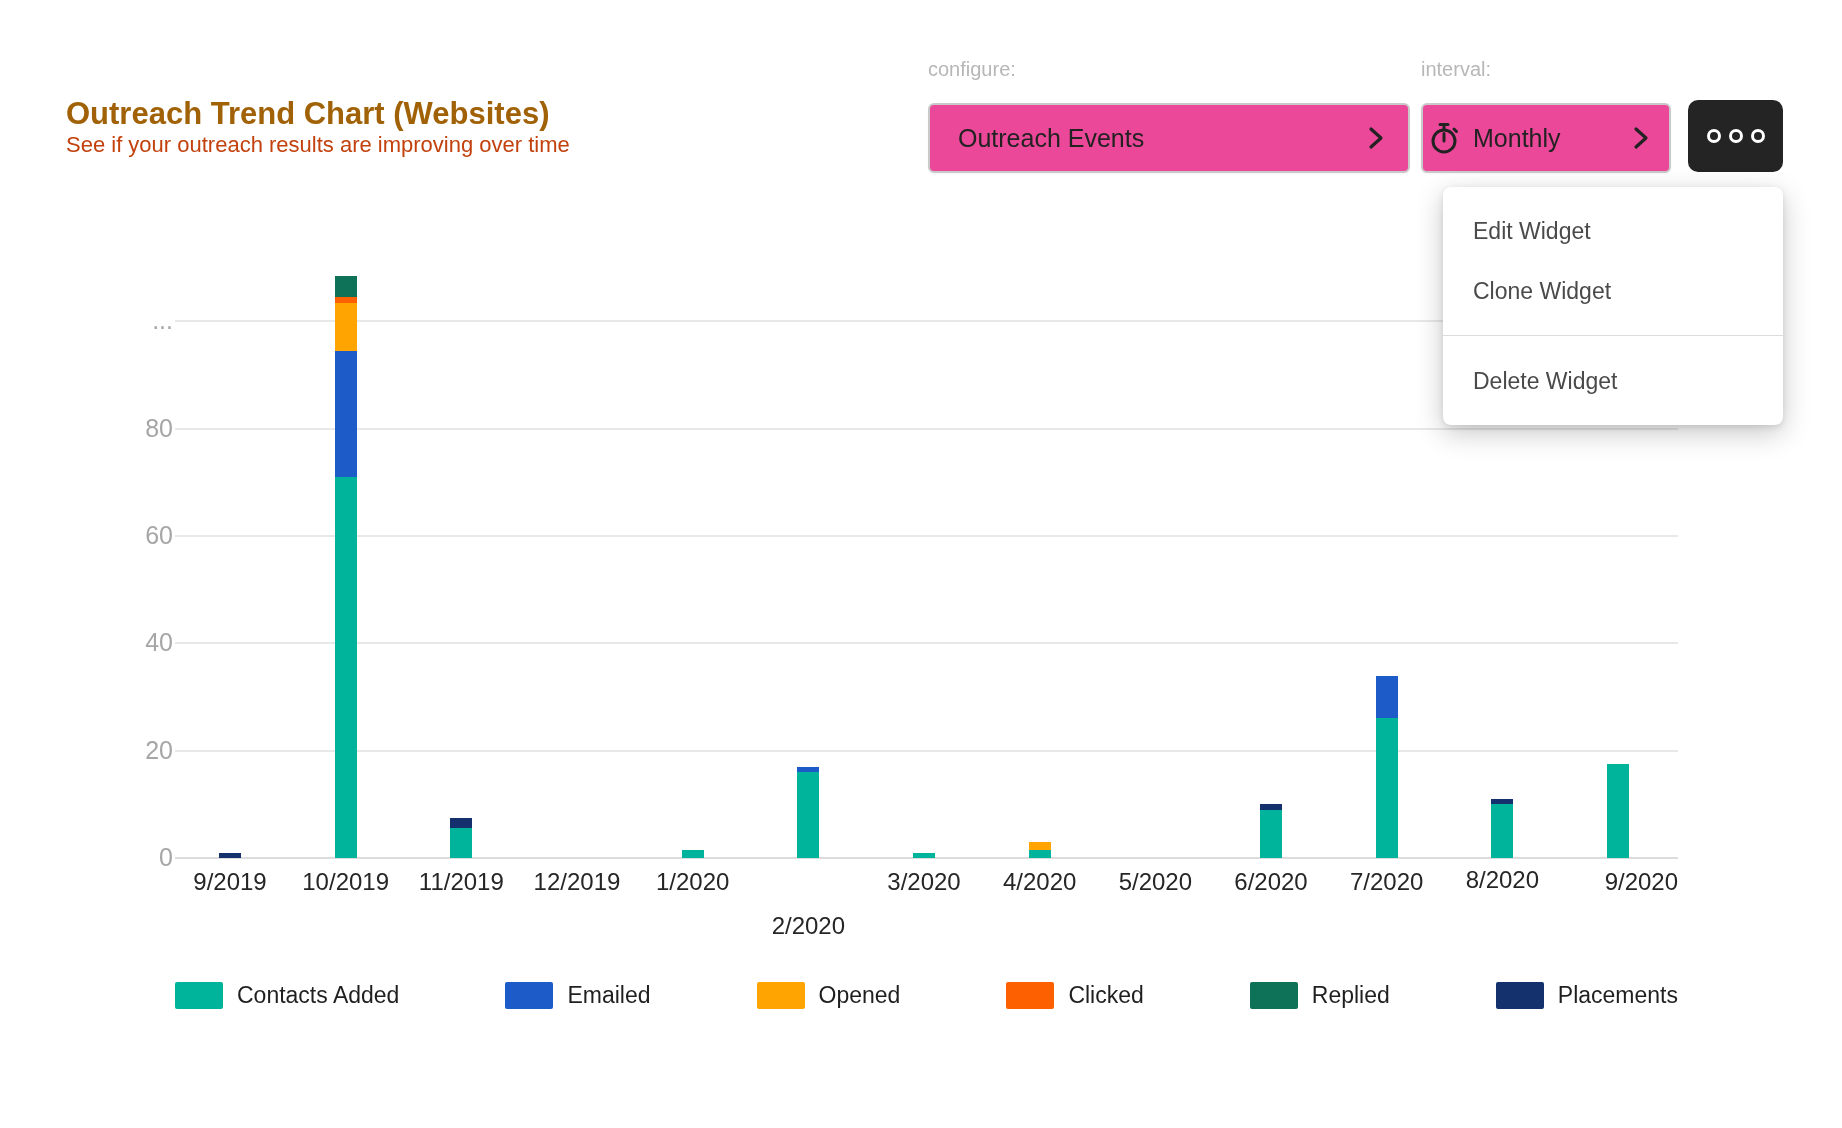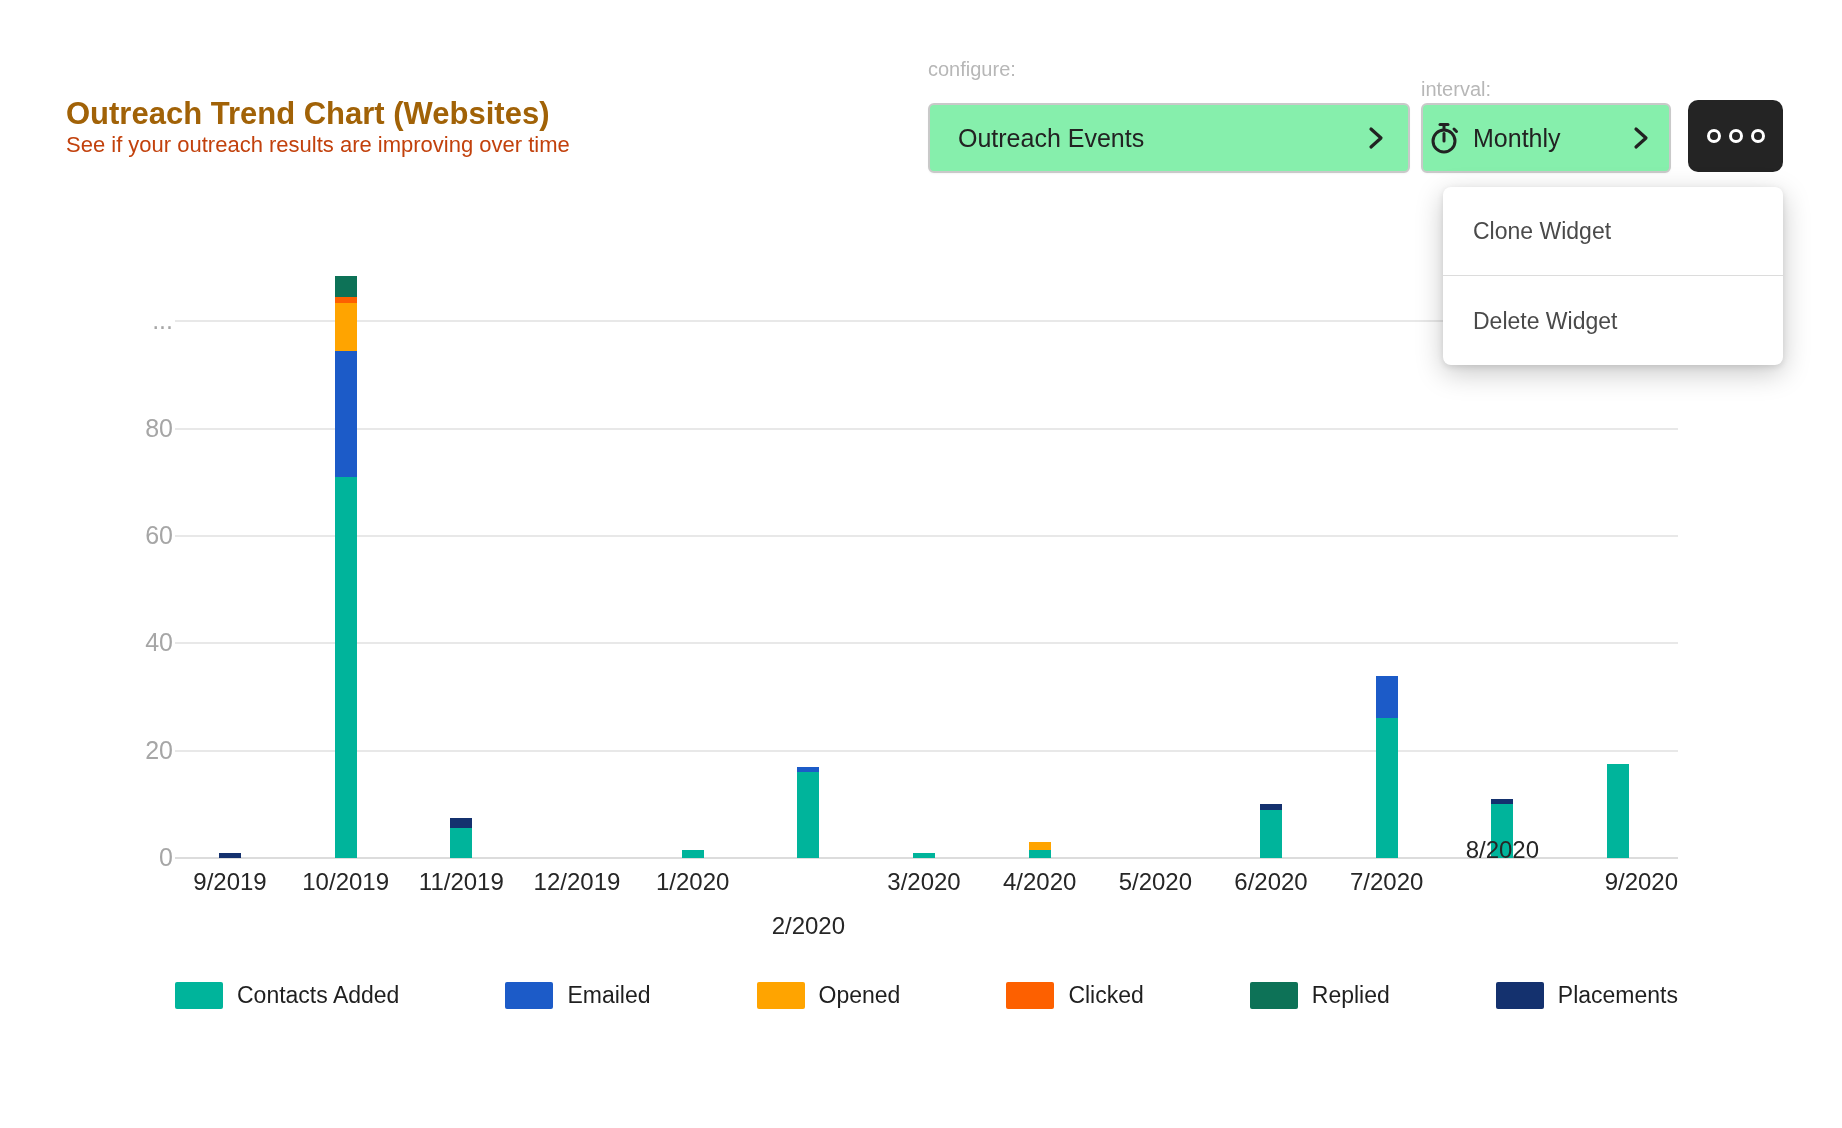--- a/index.html
+++ b/index.html
@@ -9,24 +9,24 @@
     font-family: "Liberation Sans", "DejaVu Sans", sans-serif;
     color: #262626;
   }
   
   .title-block { position: absolute; left: 66px; top: 96px; }
   .widget-title { font-size: 31px; font-weight: bold; color: #a16207; letter-spacing: 0; }
   .widget-subtitle { font-size: 22px; color: #c2410c; margin-top: 0; }
 
   .ctl-label { position: absolute; top: 58px; font-size: 20px; color: #b7b7b7; }
   #configure-label { left: 928px; }
-  #interval-label { left: 1421px; margin-top: 20px; }
+  #interval-label { left: 1421px; }
 
   .select-box {
-    position: absolute; top: 103px; height: 70px; background: #86efac;
+    position: absolute; top: 103px; height: 70px; background: #ec4899;
     border: 2px solid #c9c9c9; border-radius: 6px;
     display: flex; align-items: center; cursor: pointer;
     box-shadow: 0 1px 2px rgba(0,0,0,0.04);
   }
   #configure-select { left: 928px; width: 482px; padding: 0 24px 0 28px; }
   #interval-select  { left: 1421px; width: 250px; padding: 0 20px 0 6px; }
   .select-value { font-size: 25px; color: #222; flex: 1 1 auto; white-space: nowrap; }
   .chevron { flex: 0 0 auto; width: 16px; height: 26px; }
   .chevron svg { width: 16px; height: 26px; display: block; }
   .clock { width: 30px; height: 34px; margin-right: 14px; flex: 0 0 auto; }
@@ -112,21 +112,21 @@
     <div class="x-label" style="left: 979.69px; top: 868px; width: 120px;">4/2020</div>
     <div class="x-label" style="left: 1095.36px; top: 868px; width: 120px;">5/2020</div>
     <div class="bar-seg" title="6/2020 · Contacts Added: 9" style="left: 1260.03px; top: 809.706px; width: 22px; height: 48.294px; background: rgb(0, 180, 155);"></div>
     <div class="bar-seg" title="6/2020 · Placements: 1" style="left: 1260.03px; top: 804.34px; width: 22px; height: 5.366px; background: rgb(20, 49, 110);"></div>
     <div class="x-label" style="left: 1211.03px; top: 868px; width: 120px;">6/2020</div>
     <div class="bar-seg" title="7/2020 · Contacts Added: 26" style="left: 1375.7px; top: 718.484px; width: 22px; height: 139.516px; background: rgb(0, 180, 155);"></div>
     <div class="bar-seg" title="7/2020 · Emailed: 8" style="left: 1375.7px; top: 675.556px; width: 22px; height: 42.928px; background: rgb(28, 91, 200);"></div>
     <div class="x-label" style="left: 1326.7px; top: 868px; width: 120px;">7/2020</div>
     <div class="bar-seg" title="8/2020 · Contacts Added: 10" style="left: 1491.37px; top: 804.34px; width: 22px; height: 53.66px; background: rgb(0, 180, 155);"></div>
     <div class="bar-seg" title="8/2020 · Placements: 1" style="left: 1491.37px; top: 798.974px; width: 22px; height: 5.366px; background: rgb(20, 49, 110);"></div>
-    <div class="x-label" style="left: 1442.37px; top: 836px; width: 120px;">8/2020</div>
+    <div class="x-label" style="left: 1442.37px; top: 866px; width: 120px;">8/2020</div>
     <div class="bar-seg" title="9/2020 · Contacts Added: 17.5" style="left: 1607.04px; top: 764.095px; width: 22px; height: 93.905px; background: rgb(0, 180, 155);"></div>
     <div class="x-label" style="left: 1558.04px; top: 868px; width: 120px; text-align: right;">9/2020</div>
   </div>
 
 <div class="title-block">
   <div class="widget-title">Outreach Trend Chart (Websites)</div>
   <div class="widget-subtitle">See if your outreach results are improving over time</div>
 </div>
 
 <div class="ctl-label" id="configure-label">configure:</div>
@@ -161,20 +161,21 @@
 
 <button id="more-options-button">
   <span style="display:flex;gap:8px;">
     <span class="dot"></span>
       <span class="dot"></span>
       <span class="dot"></span>
   </span>
 </button>
 
 <div id="widget-menu">
+  <div class="menu-item">Edit Widget</div>
   <div class="menu-item">Clone Widget</div>
   <div class="menu-divider"></div>
   <div class="menu-item">Delete Widget</div>
 </div>
 
 <div id="legend">
     <div class="legend-item">
       <span class="legend-swatch" style="background: rgb(0, 180, 155);"></span>
       <span class="legend-label">Contacts Added</span>
     </div>

